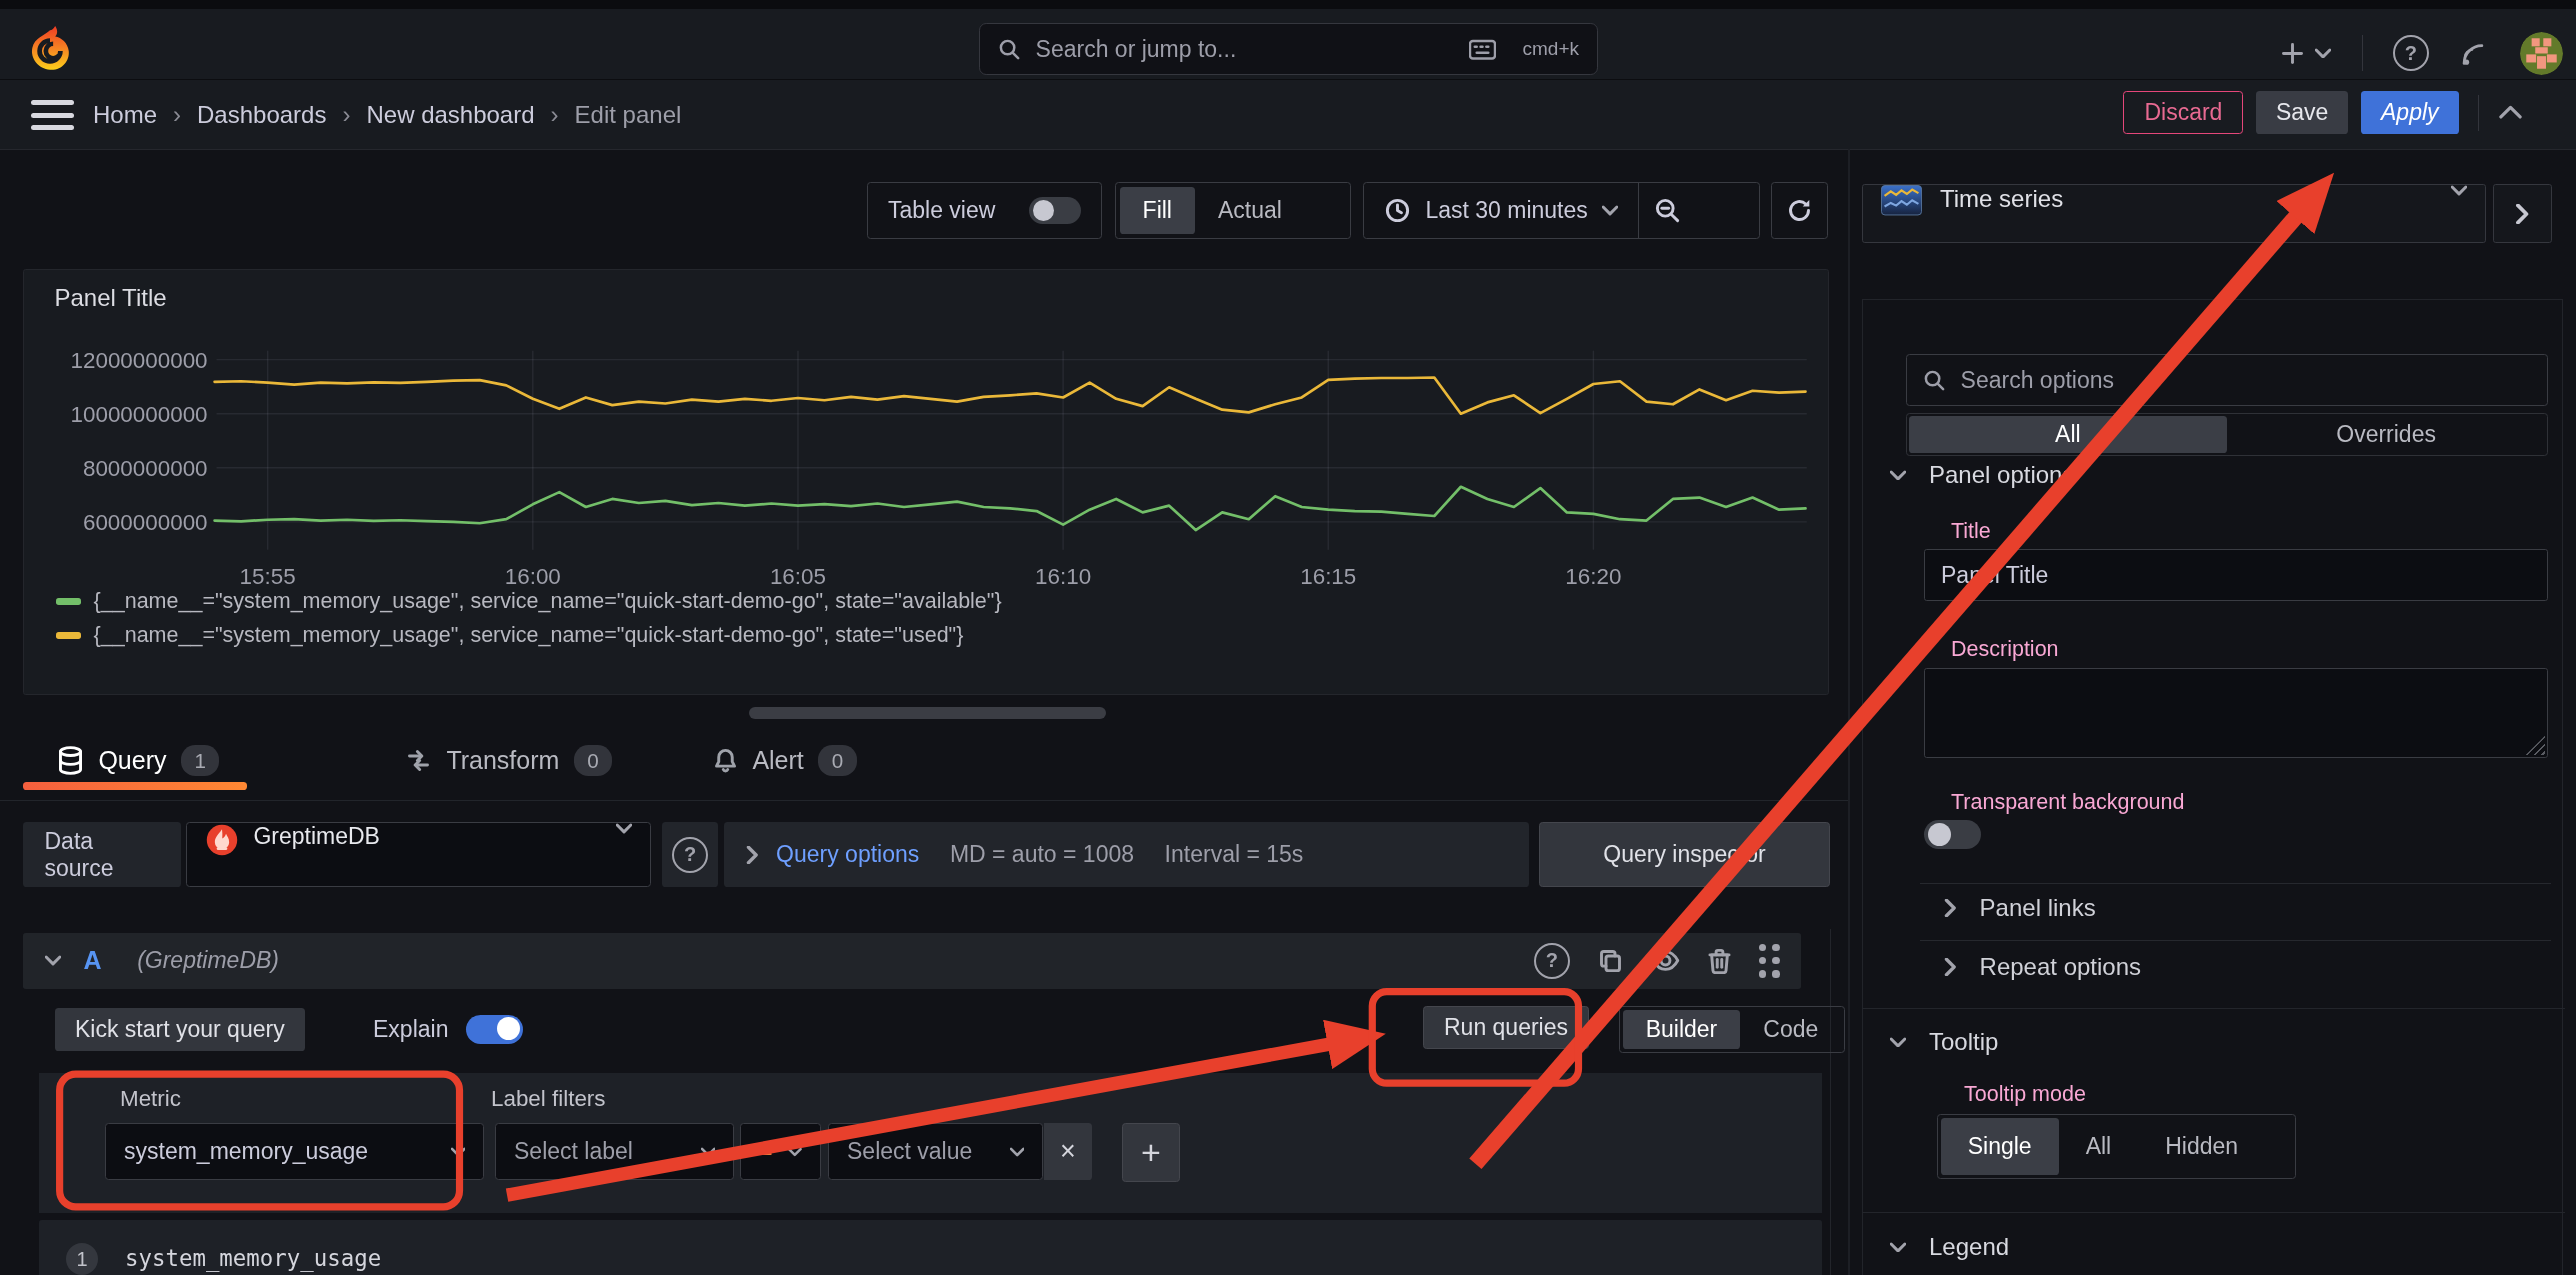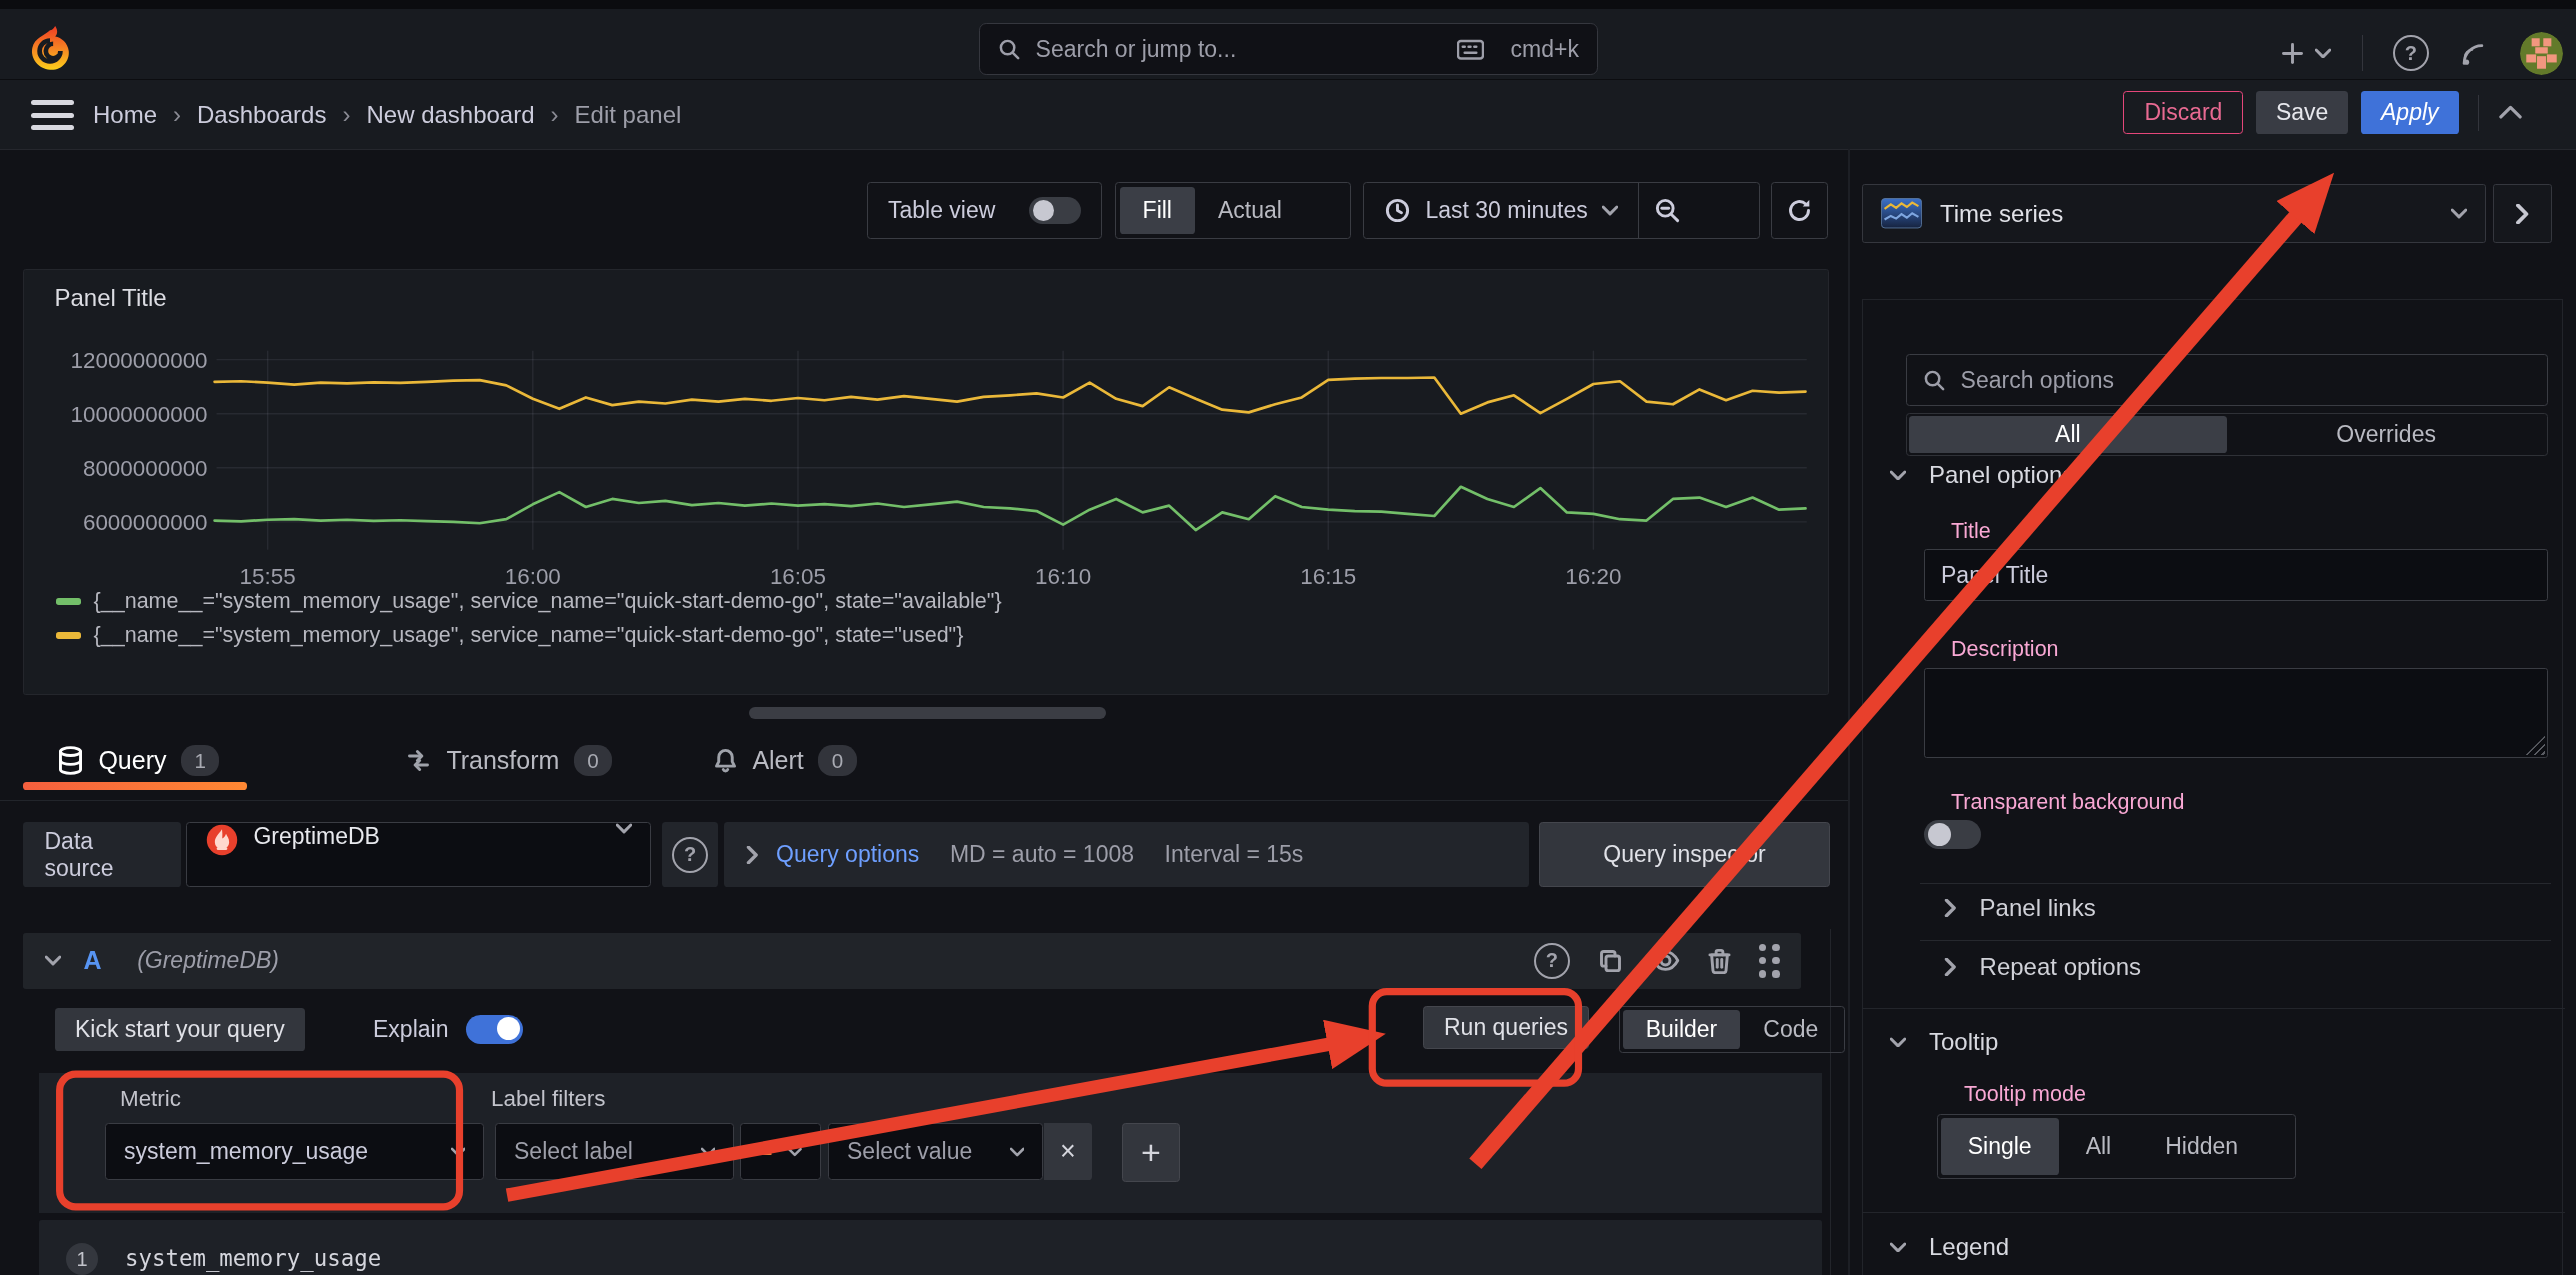--- a/index.html
+++ b/index.html
@@ -11,21 +11,21 @@
   .ic{stroke:currentColor;fill:none;stroke-width:2.6;stroke-linecap:round;stroke-linejoin:round;}
 
   
   #topstrip{left:0;top:0;width:2576px;height:9px;background:#0b0c0f;}
   #topbar{left:0;top:9px;width:2576px;height:70px;background:#181b20;border-bottom:0.9px solid #0c0d10;}
   #logo{left:25px;top:16px;width:50px;height:50px;}
   #searchbox{left:979px;top:14.4px;width:619px;height:52px;background:#101116;border:0.9px solid #35373e;
              border-radius:7.2px;display:flex;align-items:center;padding:0 18px;box-sizing:border-box;color:#9d9ea9;}
   #searchbox input{flex:1;background:transparent;border:0;outline:none;color:#ccccdc;font:inherit;margin-left:12.6px;}
   #searchbox input::placeholder{color:#9d9ea9;}
-  .kbd{display:flex;align-items:center;gap:27px;color:#9d9ea9;font-size:23px;}
+  .kbd{display:flex;align-items:center;gap:27px;color:#9d9ea9;font-size:19px;}
   #top-icons{right:12.6px;top:9px;height:70px;display:flex;align-items:center;gap:30.5px;color:#a2a3ac;}
   .vsep{width:0.9px;height:36px;background:#33353c;}
   #avatar{width:43px;height:43px;border-radius:50%;overflow:hidden;}
 
   #navbar{left:0;top:80px;width:2576px;height:69px;background:#181b20;border-bottom:0.9px solid #25272d;}
   #burger{left:30.5px;top:100px;width:43px;height:30.5px;display:flex;flex-direction:column;justify-content:space-between;cursor:pointer;}
   #burger span{display:block;height:5.4px;background:#d8d9e0;border-radius:2.7px;}
   #breadcrumb{left:93px;top:80px;height:69px;display:flex;align-items:center;gap:16px;font-size:24px;}
   #breadcrumb .sep{color:#8a8b94;}
   #actions{right:54px;top:91px;display:flex;align-items:center;gap:12.6px;}
@@ -120,21 +120,21 @@
   #lf-add{position:absolute;left:1083px;top:50px;width:56px;height:57px;background:#33363d;border:0.9px solid #44464d;
           border-radius:3.6px;display:flex;align-items:center;justify-content:center;font-size:34px;color:#d5d6dd;cursor:pointer;}
   #explainstrip{position:absolute;left:16px;top:291px;width:1783px;height:126px;background:#1e2127;border-radius:2.7px;}
   #explainstrip .stepnum{position:absolute;left:27px;top:23px;width:32px;height:32px;border-radius:50%;background:#34373e;
           color:#c2c3cb;display:flex;align-items:center;justify-content:center;font-size:20px;}
   #explainstrip .code{position:absolute;left:86px;top:25px;font-family:"DejaVu Sans Mono",monospace;font-size:22.4px;color:#d5d6dd;}
 
   
   #sidebar-sep{left:1848px;top:149px;width:1.8px;height:1127px;background:#1d1f25;}
   #vizpicker{left:1862px;top:184px;width:624px;height:59px;border:0.9px solid #35373e;border-radius:2.7px;background:#15171c;
-             display:flex;align-items:center;gap:18px;padding:0 18px;box-sizing:border-box;cursor:pointer;}
+             display:flex;gap:18px;padding:0 18px;box-sizing:border-box;cursor:pointer;}
   #vizpicker .nm{flex:1;font-size:24px;color:#e0e1e7;font-weight:500;}
   #viznext{left:2493px;top:184px;width:59px;height:59px;border:0.9px solid #35373e;border-radius:2.7px;background:#15171c;
            display:flex;align-items:center;justify-content:center;color:#c7c8d1;cursor:pointer;box-sizing:border-box;}
   #optionspane{left:1862px;top:299px;width:701px;height:977px;border:0.9px solid #22242a;border-bottom:none;box-sizing:border-box;}
   .sb{position:absolute;box-sizing:border-box;}
   #sb-search{left:43px;top:54px;width:642px;height:52px;border:0.9px solid #3a3c43;border-radius:3.6px;display:flex;
              align-items:center;gap:12.6px;padding:0 16px;color:#9d9ea9;}
   #sb-search input{flex:1;background:transparent;border:0;outline:none;color:#ccccdc;font:inherit;}
   #sb-search input::placeholder{color:#9d9ea9;}
   #sb-tabs{left:43px;top:113px;width:642px;height:43px;border:0.9px solid #2f3137;border-radius:3.6px;display:flex;padding:1.8px;}

